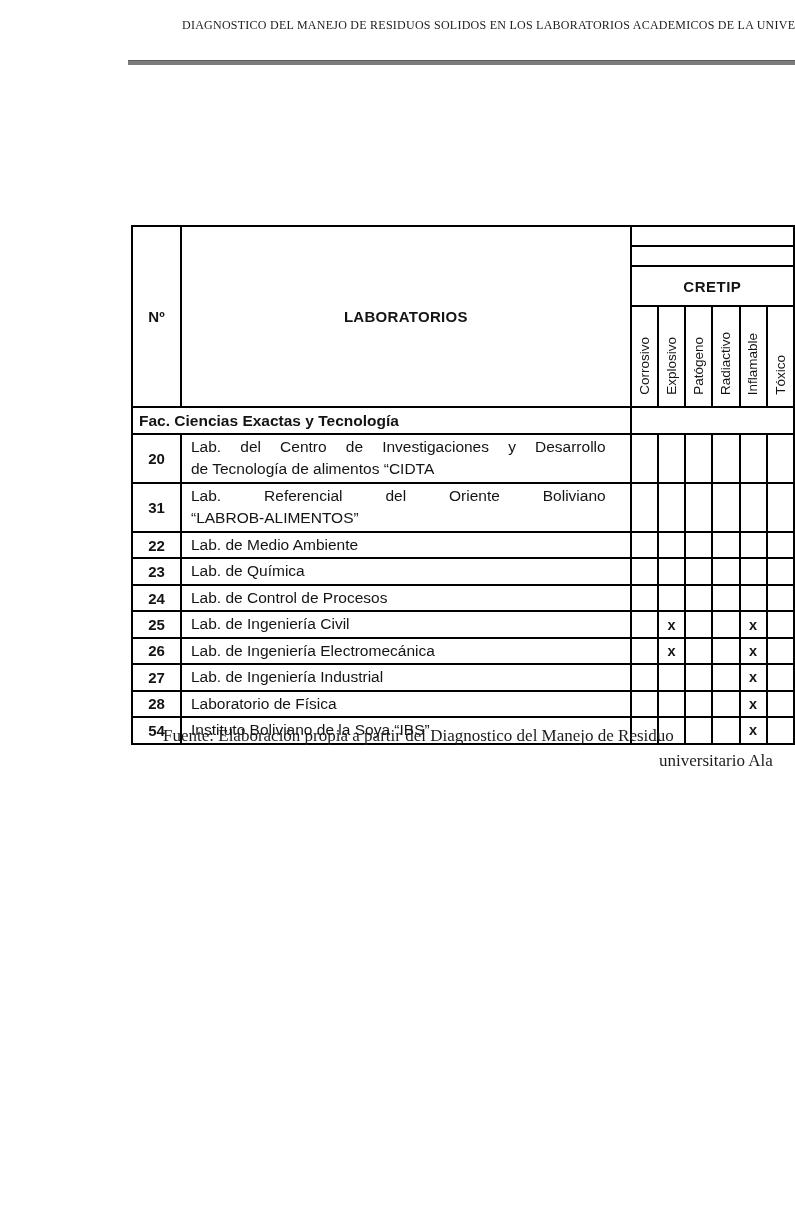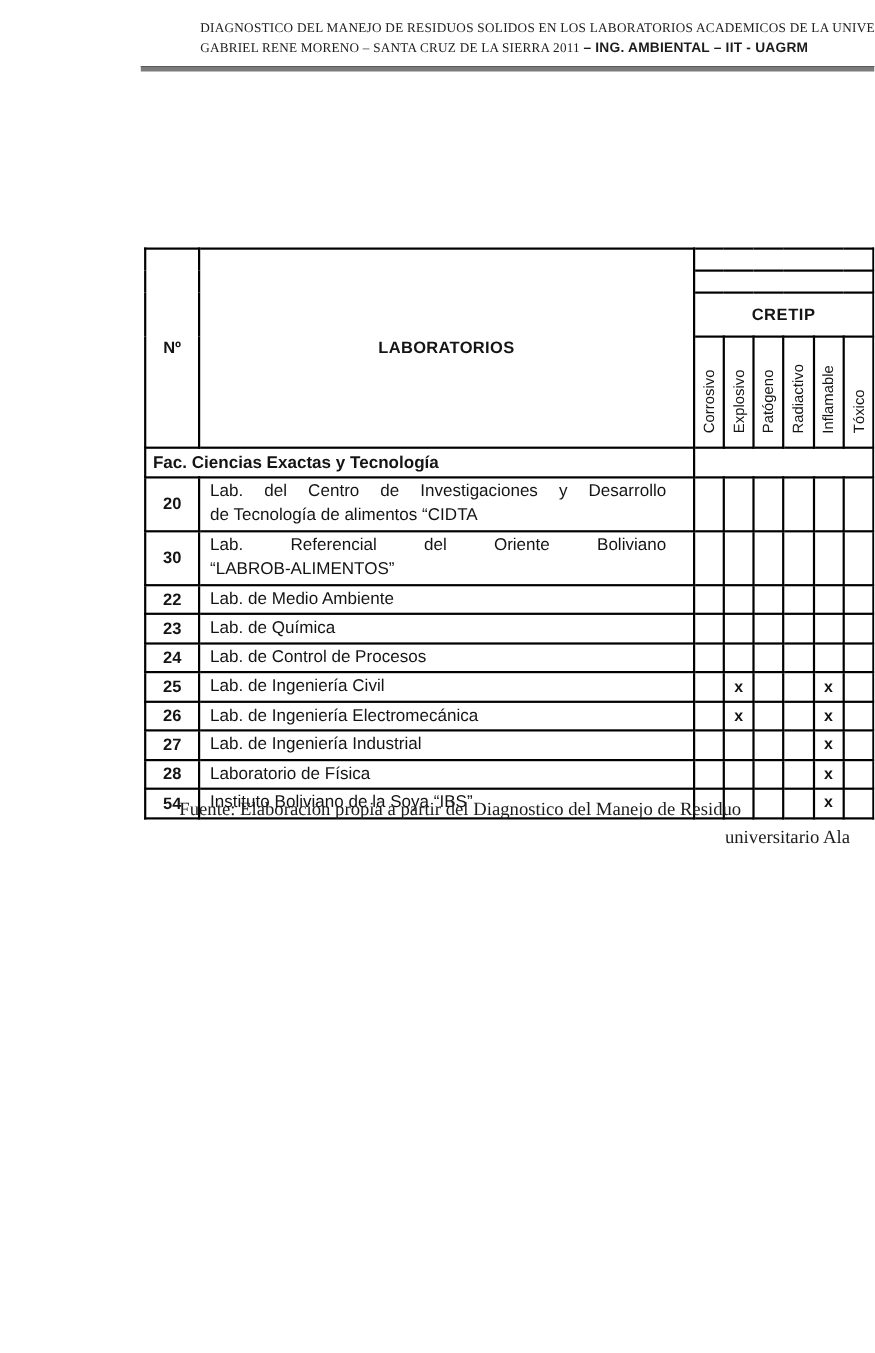--- a/index.html
+++ b/index.html
@@ -42,23 +42,20 @@
   
   .fuente1 { position:absolute; left:163px; top:726px; font-size:17px; white-space:nowrap; }
   .fuente2 { position:absolute; left:659px; top:751px; font-size:17px; white-space:nowrap; }
 </style>
 </head>
 <body>
 
 <div class="page">
 
   <div class="hdr1">DIAGNOSTICO DEL MANEJO DE RESIDUOS SOLIDOS EN LOS LABORATORIOS ACADEMICOS DE LA UNIVE</div>
-  <div class="hdr2">
-    <span>GABRIEL RENE MORENO – SANTA CRUZ DE LA SIERRA 2011 </span><span class="sans">– ING. AMBIENTAL – IIT -  UAGRM</span>
-  </div>
   <div class="rule"></div>
 
 
   <table class="labs-table">
     <colgroup>
       <col style="width:51px">
         <col style="width:461px">
       <col style="width:28px">
         <col style="width:28px">
         <col style="width:28px">
@@ -100,21 +97,21 @@
             <div class="ln">de Tecnología de alimentos “CIDTA</div>
           </td>
           <td class="mark"></td>
           <td class="mark"></td>
           <td class="mark"></td>
           <td class="mark"></td>
           <td class="mark"></td>
           <td class="mark"></td>
         </tr>
         <tr style="height: 47px;">
-          <td class="num">30</td>
+          <td class="num">31</td>
           <td class="name">
             <div class="ln just">Lab. Referencial del Oriente Boliviano</div>
             <div class="ln">“LABROB-ALIMENTOS”</div>
           </td>
           <td class="mark"></td>
           <td class="mark"></td>
           <td class="mark"></td>
           <td class="mark"></td>
           <td class="mark"></td>
           <td class="mark"></td>

